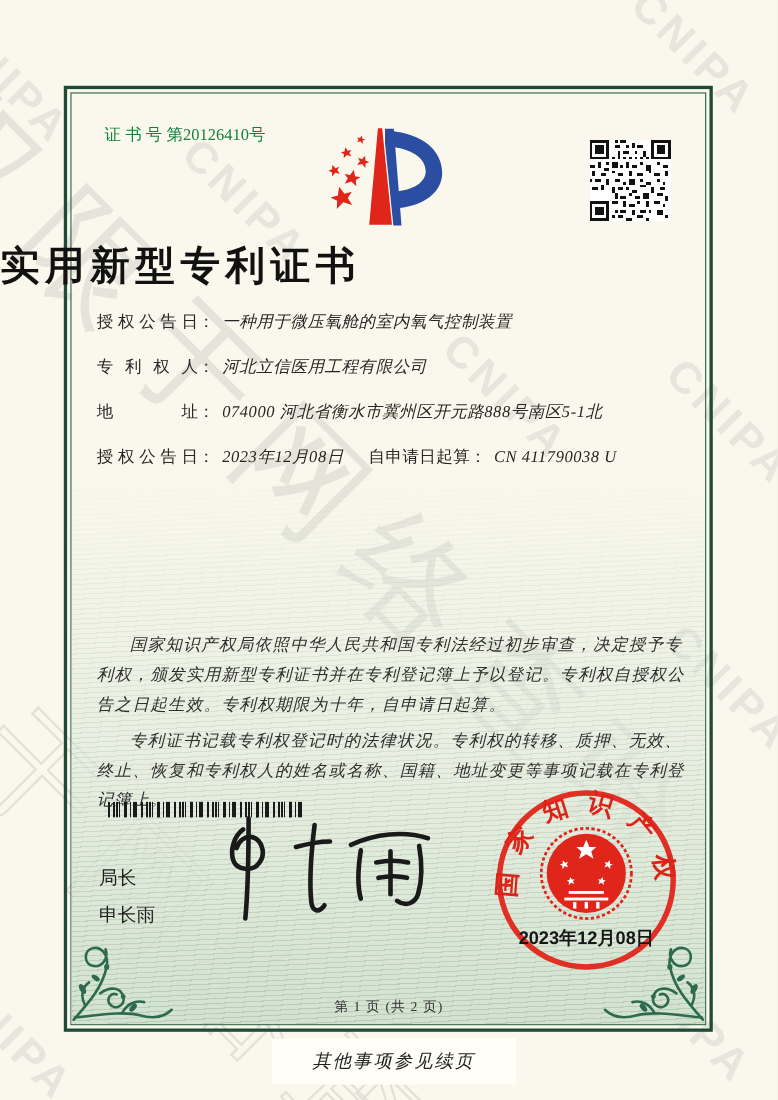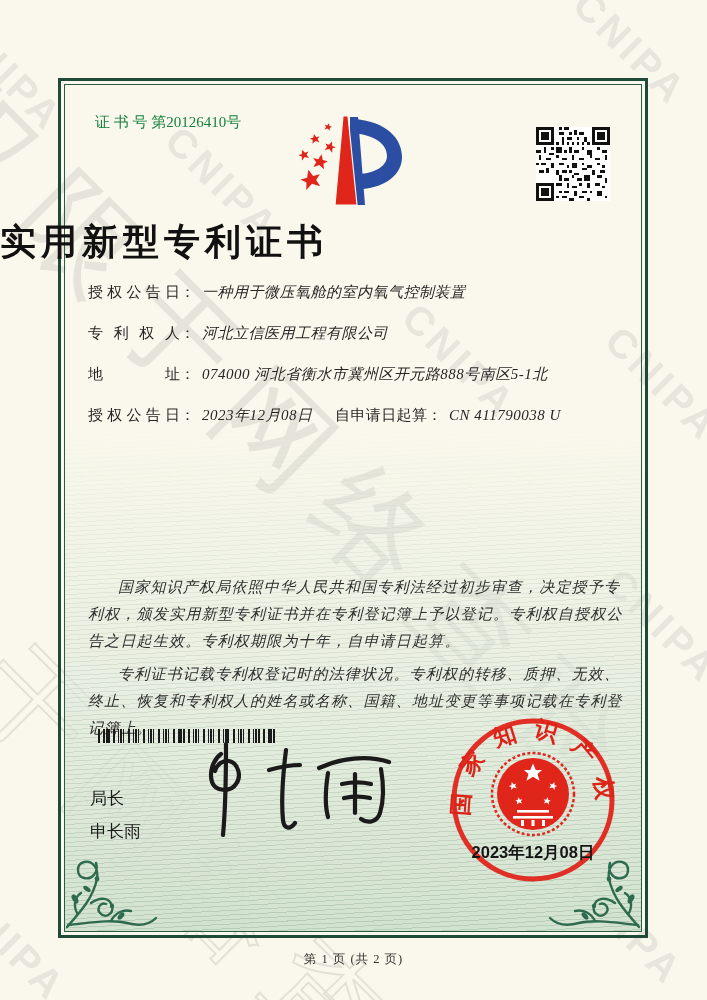--- a/index.html
+++ b/index.html
@@ -56,21 +56,21 @@
 
   .signer{ position:absolute; left:90px; top:787px;
     font-family:"Liberation Sans","DejaVu Sans",sans-serif; font-size:17px; color:#1c1c1c; }
   .signer div{ margin-bottom:10px; }
   .signature{ position:absolute; left:185px; top:738px; }
 
   .seal{ position:absolute; left:447px; top:714px; }
   .seal text{ font-family:"Liberation Serif","DejaVu Serif",serif; }
 
   .page-info{ position:absolute; left:0; top:907px; width:100%; text-align:center;
-    font-size:12.5px; letter-spacing:1px; color:#333;margin-top:44px; }
+    font-size:12.5px; letter-spacing:1px; color:#333; }
 
   .cont-box{ position:absolute; left:247px; top:944px; width:222px; height:42px; z-index:5;
     background:#fffef7; display:flex; align-items:center; justify-content:center;
     font-style:italic; font-size:16.5px; letter-spacing:2px; color:#222; }
 </style>
 </head>
 <body>
 
 <div class="page">
 
@@ -315,14 +315,17 @@
             <rect x="84.5" y="106" width="3" height="6"></rect>
             <rect x="95" y="106" width="3" height="6"></rect>
         </g>
       </g>
       <text x="86" y="144" text-anchor="middle" font-size="16.5" font-weight="700" fill="#161616" style="font-family:'Liberation Sans','DejaVu Sans',sans-serif">2023年12月08日</text>
     </svg>
 
     <div class="page-info">第 1 页 (共 2 页)</div>
   </div>
 
+  <div class="cont-box">
+    <span>其他事项参见续页</span>
+  </div>
 
 </div>
 
 </body></html>

